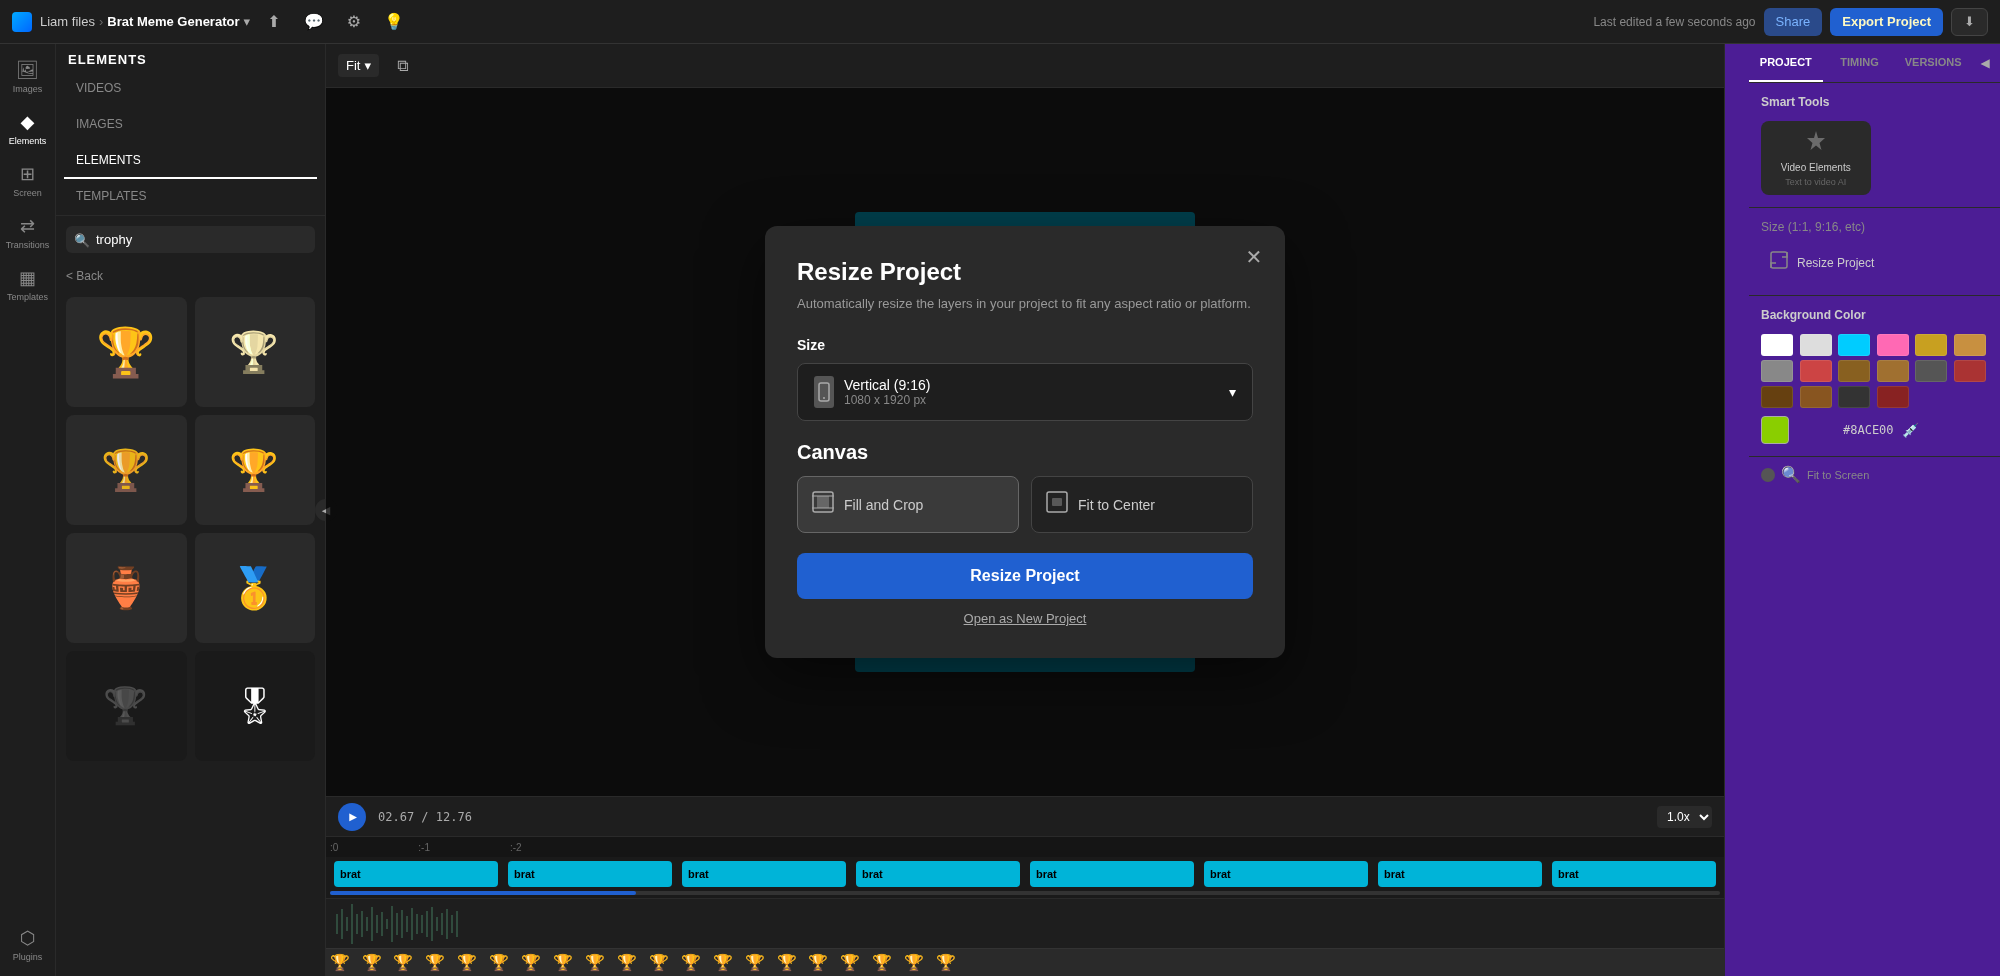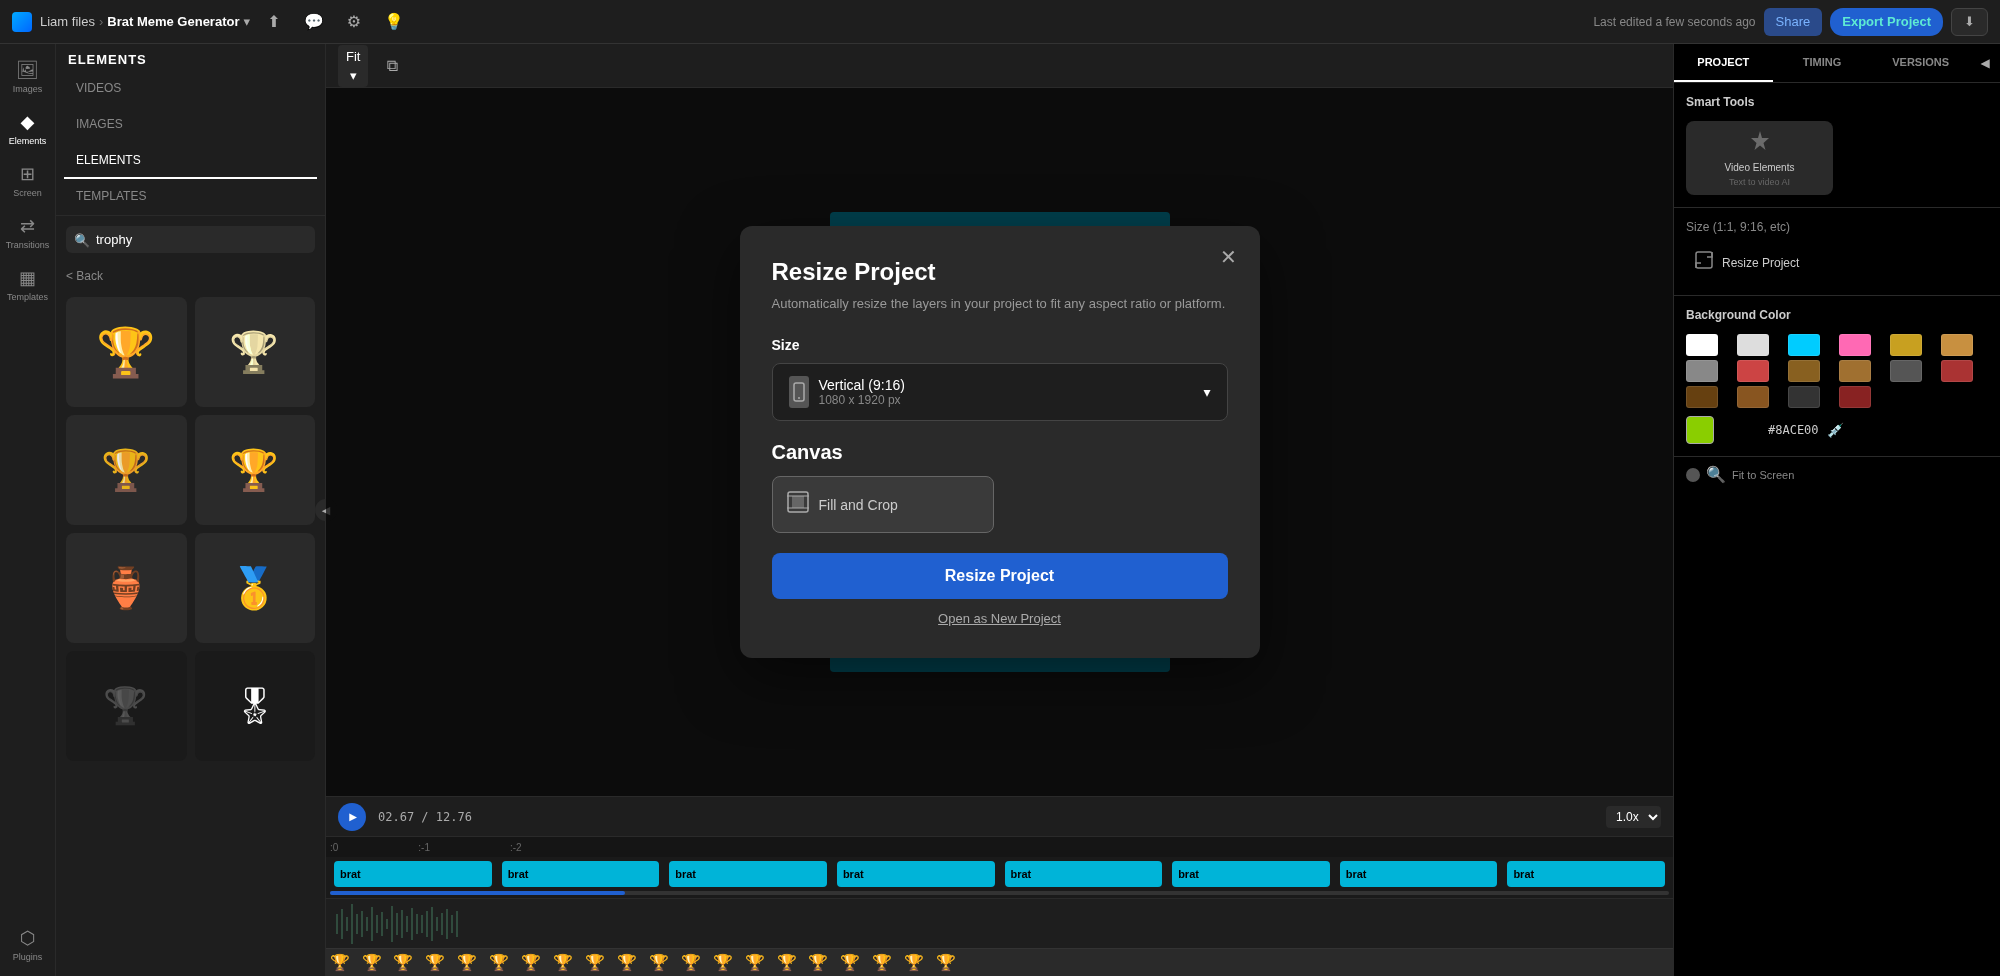--- a/index.html
+++ b/index.html
@@ -10,21 +10,21 @@
     .topbar-logo { width: 24px; height: 24px; background: #0af; border-radius: 50%; flex-shrink: 0; }
     .topbar-breadcrumb { display: flex; align-items: center; gap: 4px; font-size: 13px; color: #ccc; }
     .topbar-breadcrumb .sep { color: #666; }
     .topbar-project { font-weight: 600; color: #fff; }
     .topbar-dropdown { color: #aaa; cursor: pointer; }
     .topbar-spacer { flex: 1; }
     .topbar-status { font-size: 12px; color: #888; }
     .topbar-btn { height: 28px; padding: 0 12px; border-radius: 6px; border: none; cursor: pointer; font-size: 13px; display: flex; align-items: center; gap: 6px; }
     .topbar-icon-btn { width: 32px; height: 32px; border-radius: 6px; background: transparent; border: none; cursor: pointer; color: #aaa; display: flex; align-items: center; justify-content: center; font-size: 16px; }
     .share-btn { background: #2a4a8a; color: #7ab3ff; font-weight: 500; }
-    .export-btn { background: #2060d0; color: #5eead4; font-weight: 600; border-radius: 13px; }
+    .export-btn { background: #2060d0; color: #fef9c3; font-weight: 600; }
     .download-btn { background: #2a2a2a; color: #aaa; border: 1px solid #444; }
 
     
     .main-layout { display: flex; flex: 1; overflow: hidden; }
 
     
     .left-icons { width: 56px; background: #1e1e1e; border-right: 1px solid #2a2a2a; display: flex; flex-direction: column; align-items: center; padding: 8px 0; gap: 4px; flex-shrink: 0; }
     .sidebar-icon-item { width: 48px; height: 48px; display: flex; flex-direction: column; align-items: center; justify-content: center; gap: 3px; border-radius: 8px; cursor: pointer; color: #888; font-size: 9px; }
     .sidebar-icon-item.active { color: #fff; }
     .sidebar-icon-item .icon-shape { font-size: 18px; }
@@ -39,21 +39,21 @@
     .panel-search-wrap { position: relative; }
     .panel-search-wrap .search-icon { position: absolute; left: 8px; top: 50%; transform: translateY(-50%); color: #666; font-size: 13px; }
     .panel-back { padding: 6px 10px; font-size: 12px; color: #888; cursor: pointer; }
     .panel-grid { display: grid; grid-template-columns: 1fr 1fr; gap: 8px; padding: 8px 10px; overflow-y: auto; }
     .trophy-item { background: #2a2a2a; border-radius: 8px; height: 110px; display: flex; align-items: center; justify-content: center; cursor: pointer; overflow: hidden; }
     .trophy-item .trophy-emoji { font-size: 48px; }
 
     
     .center-content { flex: 1; display: flex; flex-direction: column; background: #282828; min-width: 0; position: relative; }
     .canvas-toolbar { height: 44px; background: #1e1e1e; border-bottom: 1px solid #2a2a2a; display: flex; align-items: center; padding: 0 12px; gap: 8px; }
-    .fit-dropdown { background: #2a2a2a; border: none; color: #fff; padding: 4px 8px; border-radius: 4px; font-size: 13px; cursor: pointer; display: flex; align-items: center; gap: 4px; flex-direction: column; }
+    .fit-dropdown { background: #2a2a2a; border: none; color: #fff; padding: 4px 8px; border-radius: 4px; font-size: 13px; cursor: pointer; display: flex; align-items: center; gap: 4px; }
     .canvas-area { flex: 1; display: flex; align-items: center; justify-content: center; background: #282828; position: relative; }
     .canvas-preview { width: 340px; height: 460px; background: #00d4ff; border-radius: 4px; position: relative; overflow: hidden; display: flex; flex-direction: column; align-items: center; justify-content: flex-start; padding-top: 40px; }
     .brat-text { font-size: 82px; font-weight: 900; color: #000; font-family: Arial, sans-serif; line-height: 1; }
     .trophy-overlay { position: absolute; bottom: 70px; right: 60px; font-size: 60px; }
 
     
     .timeline { height: 180px; background: #1a1a1a; border-top: 1px solid #2a2a2a; flex-shrink: 0; display: flex; flex-direction: column; }
     .timeline-controls { height: 40px; background: #1e1e1e; display: flex; align-items: center; padding: 0 12px; gap: 12px; border-bottom: 1px solid #2a2a2a; }
     .play-btn { width: 28px; height: 28px; background: #2060d0; border-radius: 50%; display: flex; align-items: center; justify-content: center; cursor: pointer; }
     .time-display { font-size: 12px; color: #aaa; font-family: monospace; }
@@ -64,21 +64,21 @@
     .audio-track { height: 50px; background: #1e1e1e; border-top: 1px solid #2a2a2a; position: relative; overflow: hidden; }
     .waveform { position: absolute; top: 0; left: 0; right: 0; bottom: 0; opacity: 0.6; }
     .progress-bar-wrap { padding: 0 4px 4px; }
     .progress-track { height: 4px; background: #333; border-radius: 2px; }
     .progress-fill { height: 100%; width: 22%; background: #2060d0; border-radius: 2px; }
     .timeline-marker-row { height: 20px; background: #151515; display: flex; align-items: center; padding: 0 4px; font-size: 10px; color: #666; gap: 80px; }
     .trophy-strip { height: 28px; background: #2a2a2a; border-top: 1px solid #333; display: flex; align-items: center; padding: 0 4px; gap: 12px; overflow: hidden; }
     .trophy-mini { font-size: 16px; }
 
     
-    .right-panel { width: 327px; background: #000000; border-left: 1px solid #2a2a2a; display: flex; flex-direction: column; flex-shrink: 0; }
+    .right-panel { width: 276px; background: #4c1d95; border-left: 1px solid #2a2a2a; display: flex; flex-direction: column; flex-shrink: 0; padding-left: 24px; }
     .right-tabs { display: flex; border-bottom: 1px solid #2a2a2a; }
     .right-tab { flex: 1; padding: 12px 4px; font-size: 11px; font-weight: 600; text-align: center; color: #888; cursor: pointer; border-bottom: 2px solid transparent; }
     .right-tab.active { color: #fff; border-bottom-color: #fff; }
     .right-section { padding: 12px; border-bottom: 1px solid #2a2a2a; }
     .right-section-title { font-size: 12px; font-weight: 600; color: #ccc; margin-bottom: 12px; }
     .smart-tools-grid { display: grid; grid-template-columns: 1fr 1fr; gap: 8px; }
     .smart-tool-item { display: flex; flex-direction: column; align-items: center; gap: 4px; padding: 8px; background: #2a2a2a; border-radius: 8px; cursor: pointer; }
     .smart-tool-icon { font-size: 20px; color: #aaa; }
     .smart-tool-label { font-size: 10px; color: #ccc; text-align: center; }
     .smart-tool-sublabel { font-size: 9px; color: #666; text-align: center; }
@@ -259,20 +259,29 @@
             <div class="canvas-option selected">
               <span class="canvas-option-icon">
                 <svg width="22" height="22" viewBox="0 0 22 22">
                     <rect x="1" y="1" width="20" height="20" rx="2" stroke="#aaa" stroke-width="1.5" fill="none"></rect>
                     <rect x="5" y="5" width="12" height="12" fill="#aaa" opacity="0.4"></rect>
                     <line x1="0" y1="5" x2="22" y2="5" stroke="#aaa" stroke-width="1"></line>
                     <line x1="0" y1="17" x2="22" y2="17" stroke="#aaa" stroke-width="1"></line>
                   </svg>
               </span>
               <span>Fill and Crop</span>
+            </div>
+            <div class="canvas-option">
+              <span class="canvas-option-icon">
+                <svg width="22" height="22" viewBox="0 0 22 22">
+                    <rect x="1" y="1" width="20" height="20" rx="2" stroke="#aaa" stroke-width="1.5" fill="none"></rect>
+                    <rect x="6" y="7" width="10" height="8" fill="#aaa" opacity="0.4" rx="1"></rect>
+                  </svg>
+              </span>
+              <span>Fit to Center</span>
             </div>
           </div>
           <button class="resize-project-btn">Resize Project</button>
           <span class="open-new-link">Open as New Project</span>
         </div>
       </div>
     </div>
 
     <div class="timeline">
       <div class="timeline-controls">

